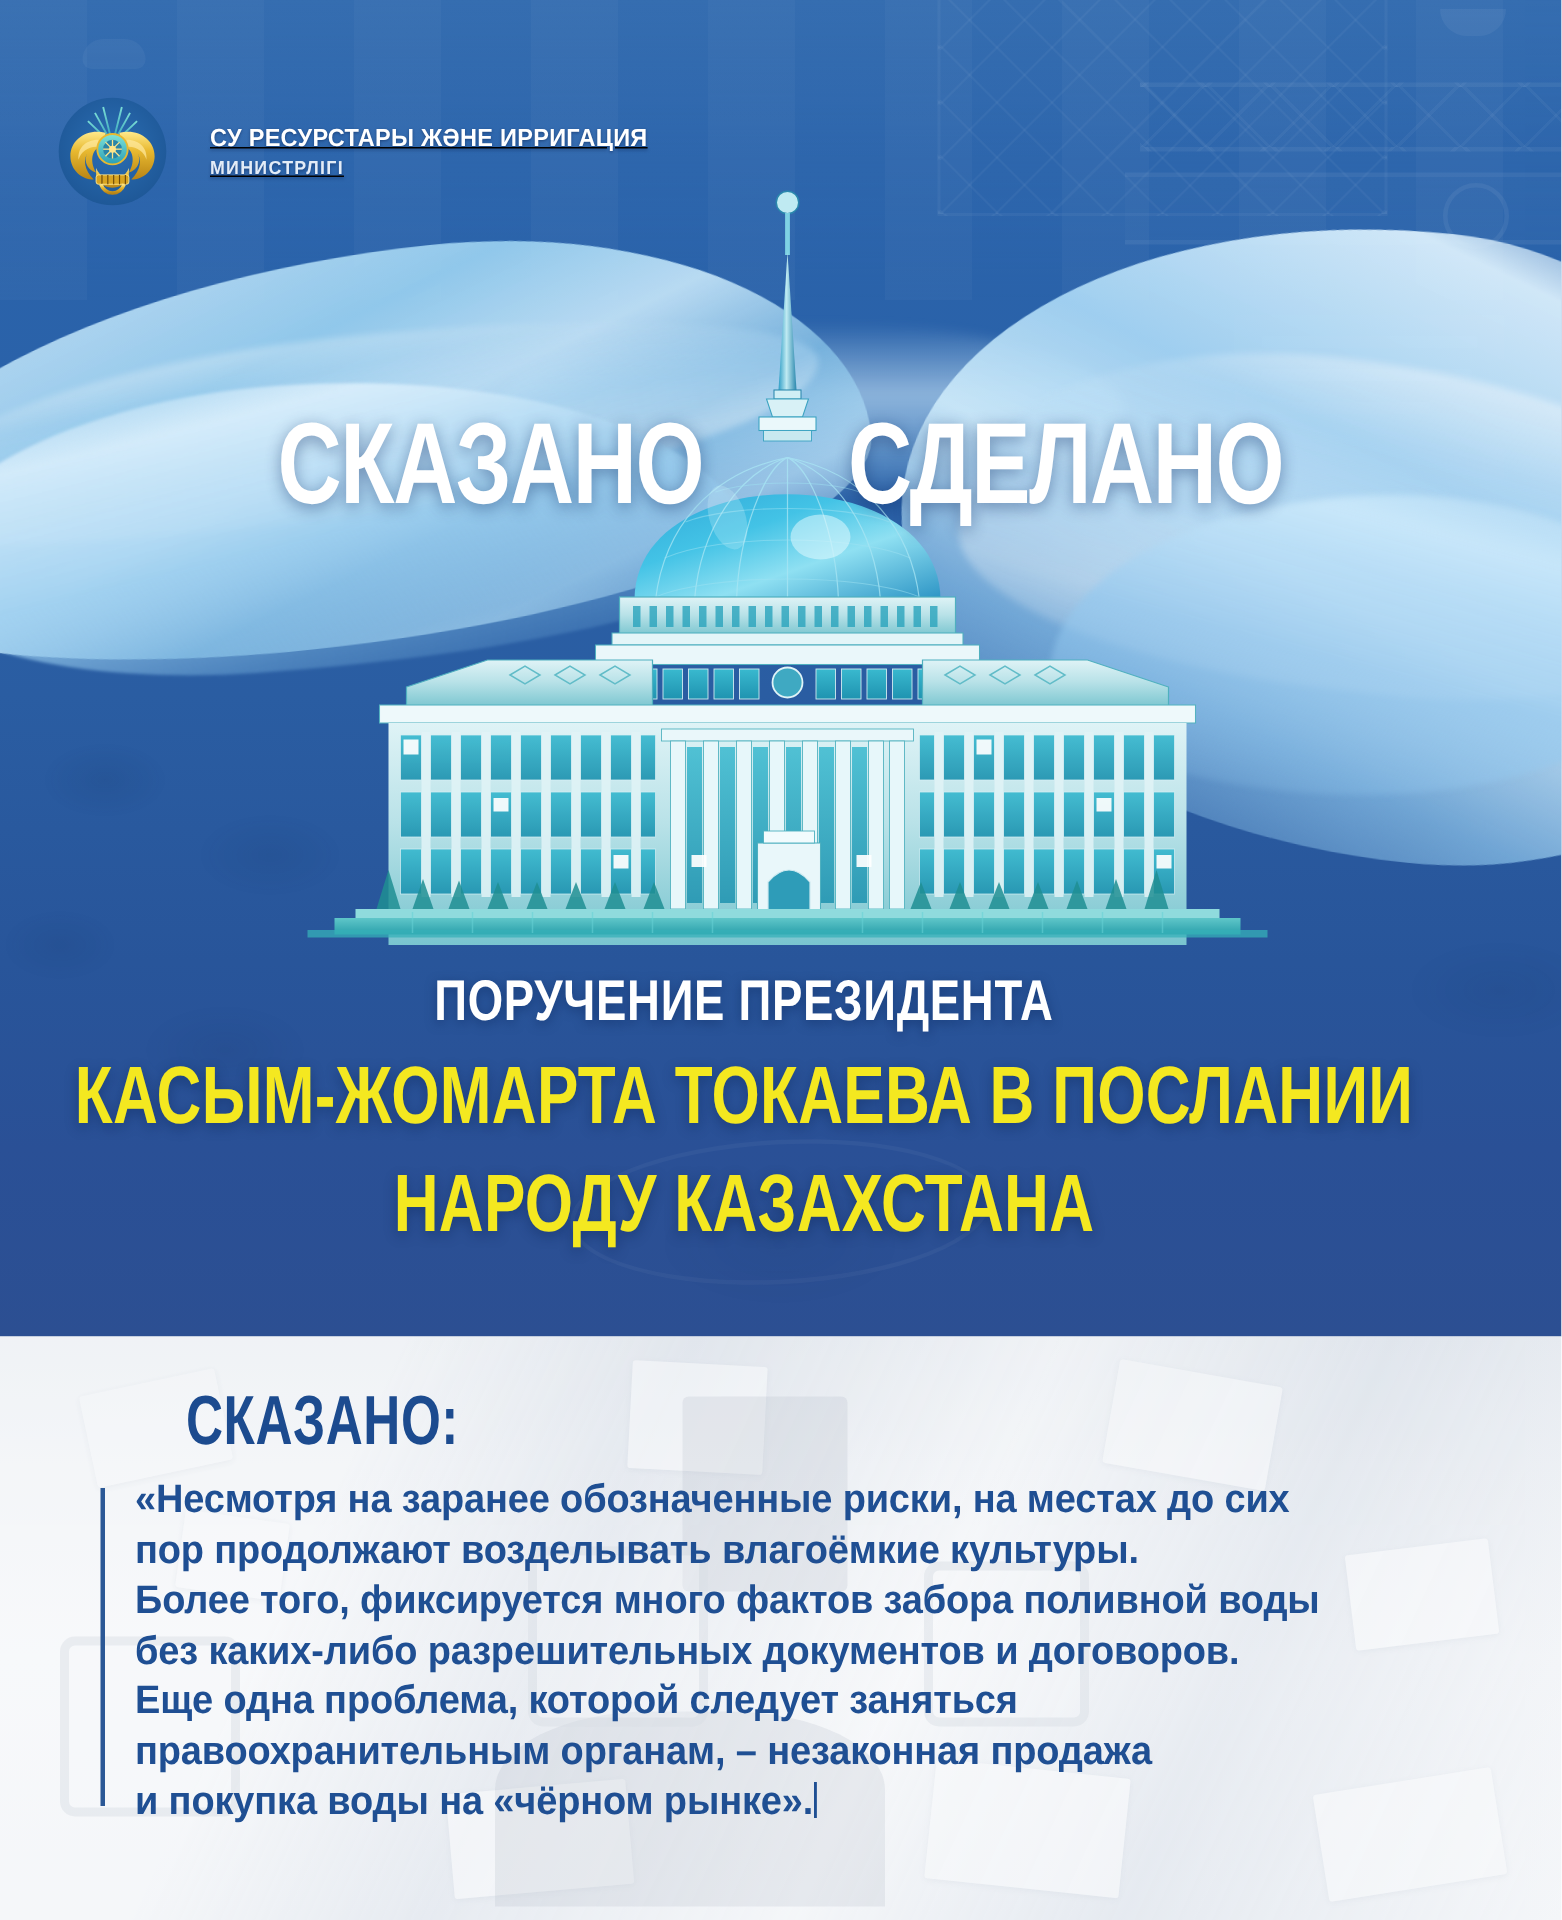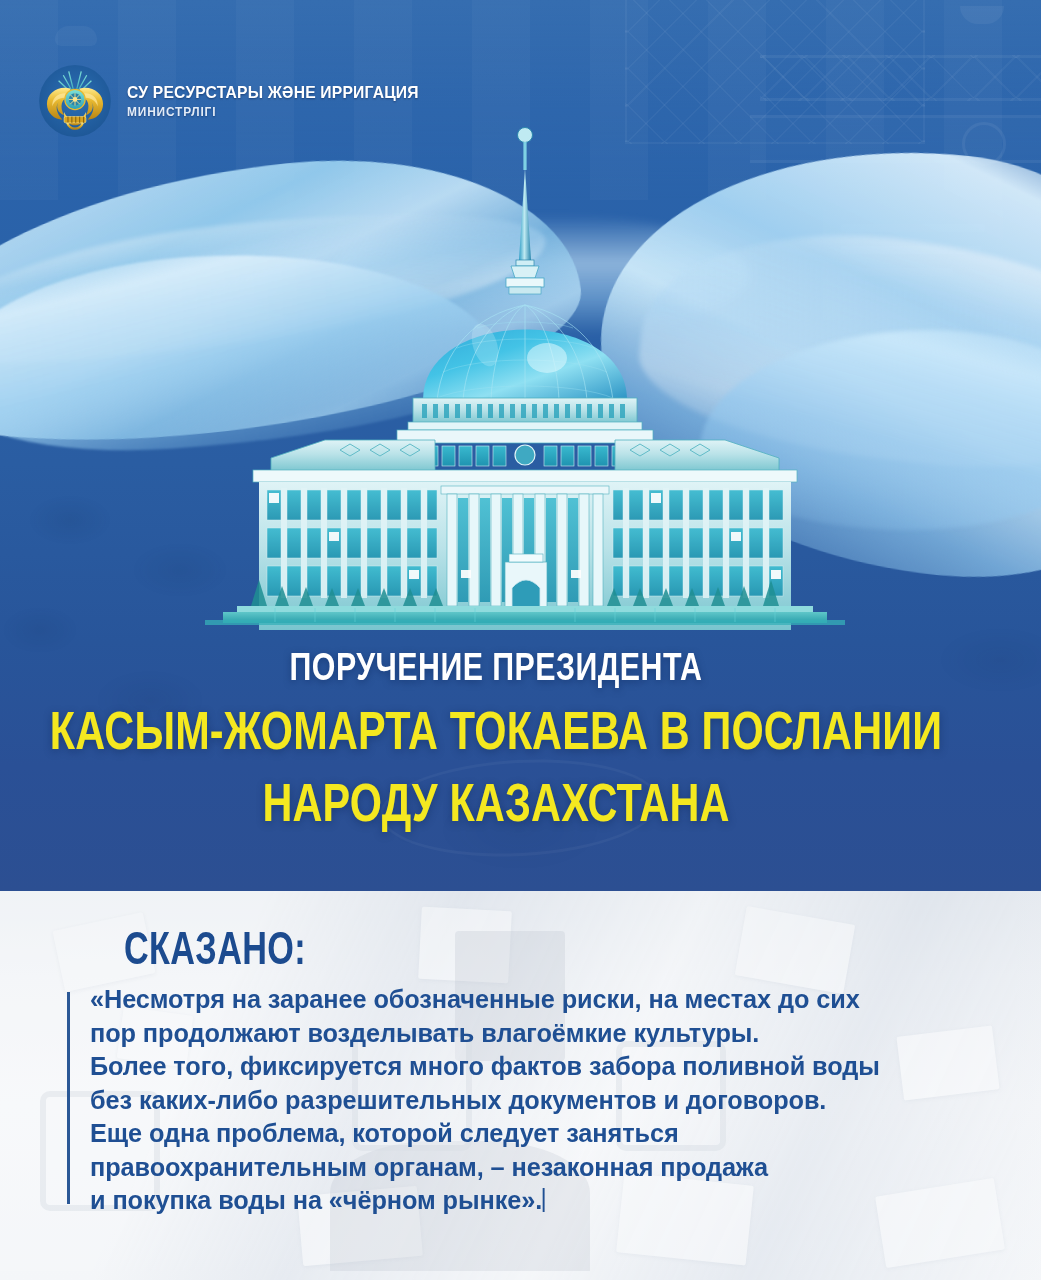--- a/index.html
+++ b/index.html
@@ -196,22 +196,23 @@
       rgba(206,234,252,.60) 40%,
       rgba(160,206,240,.45) 70%,
       rgba(120,178,222,.0) 100%);
     border-radius: 50%;
     filter: blur(4px);
   }
 
   
   .logo-block {
     position: absolute; left: 36px; top: 62px;
-    display: flex; align-items: center; gap: 13px;
+    display: flex; align-items: center; gap: 26px;
     z-index: 30;
+    text-decoration: underline;
   }
   .emblem { width: 78px; height: 78px; display:block; }
   .logo-text { line-height: 1; }
   .logo-line1 {
     font-size: 16.5px; font-weight: 700; letter-spacing: .2px;
     color: #ffffff; white-space: nowrap;
     text-shadow: 0 1px 2px rgba(0,20,60,.45);
     font-stretch: condensed;
     transform: scaleX(.95); transform-origin: left center;
   }
@@ -607,20 +608,24 @@
           <line x1="300" y1="498" x2="300" y2="512"></line>
         <line x1="400" y1="498" x2="400" y2="512"></line>
           <line x1="440" y1="498" x2="440" y2="512"></line>
         <line x1="480" y1="498" x2="480" y2="512"></line>
           <line x1="520" y1="498" x2="520" y2="512"></line>
         <line x1="560" y1="498" x2="560" y2="512"></line>
           <line x1="600" y1="498" x2="600" y2="512"></line>
       </g>
     </svg>
 
+    <div class="headline">
+      <span>СКАЗАНО</span>
+      <span>СДЕЛАНО</span>
+    </div>
 
     <div class="logo-block">
       <svg class="emblem" viewBox="0 0 100 100">
         <defs>
           <radialGradient id="embBg" cx="50%" cy="45%" r="60%">
             <stop offset="0%" stop-color="#2c6fb5"></stop>
             <stop offset="100%" stop-color="#1d5695"></stop>
           </radialGradient>
           <linearGradient id="gold" x1="0" y1="0" x2="0" y2="1">
             <stop offset="0%" stop-color="#ffe98a"></stop>

